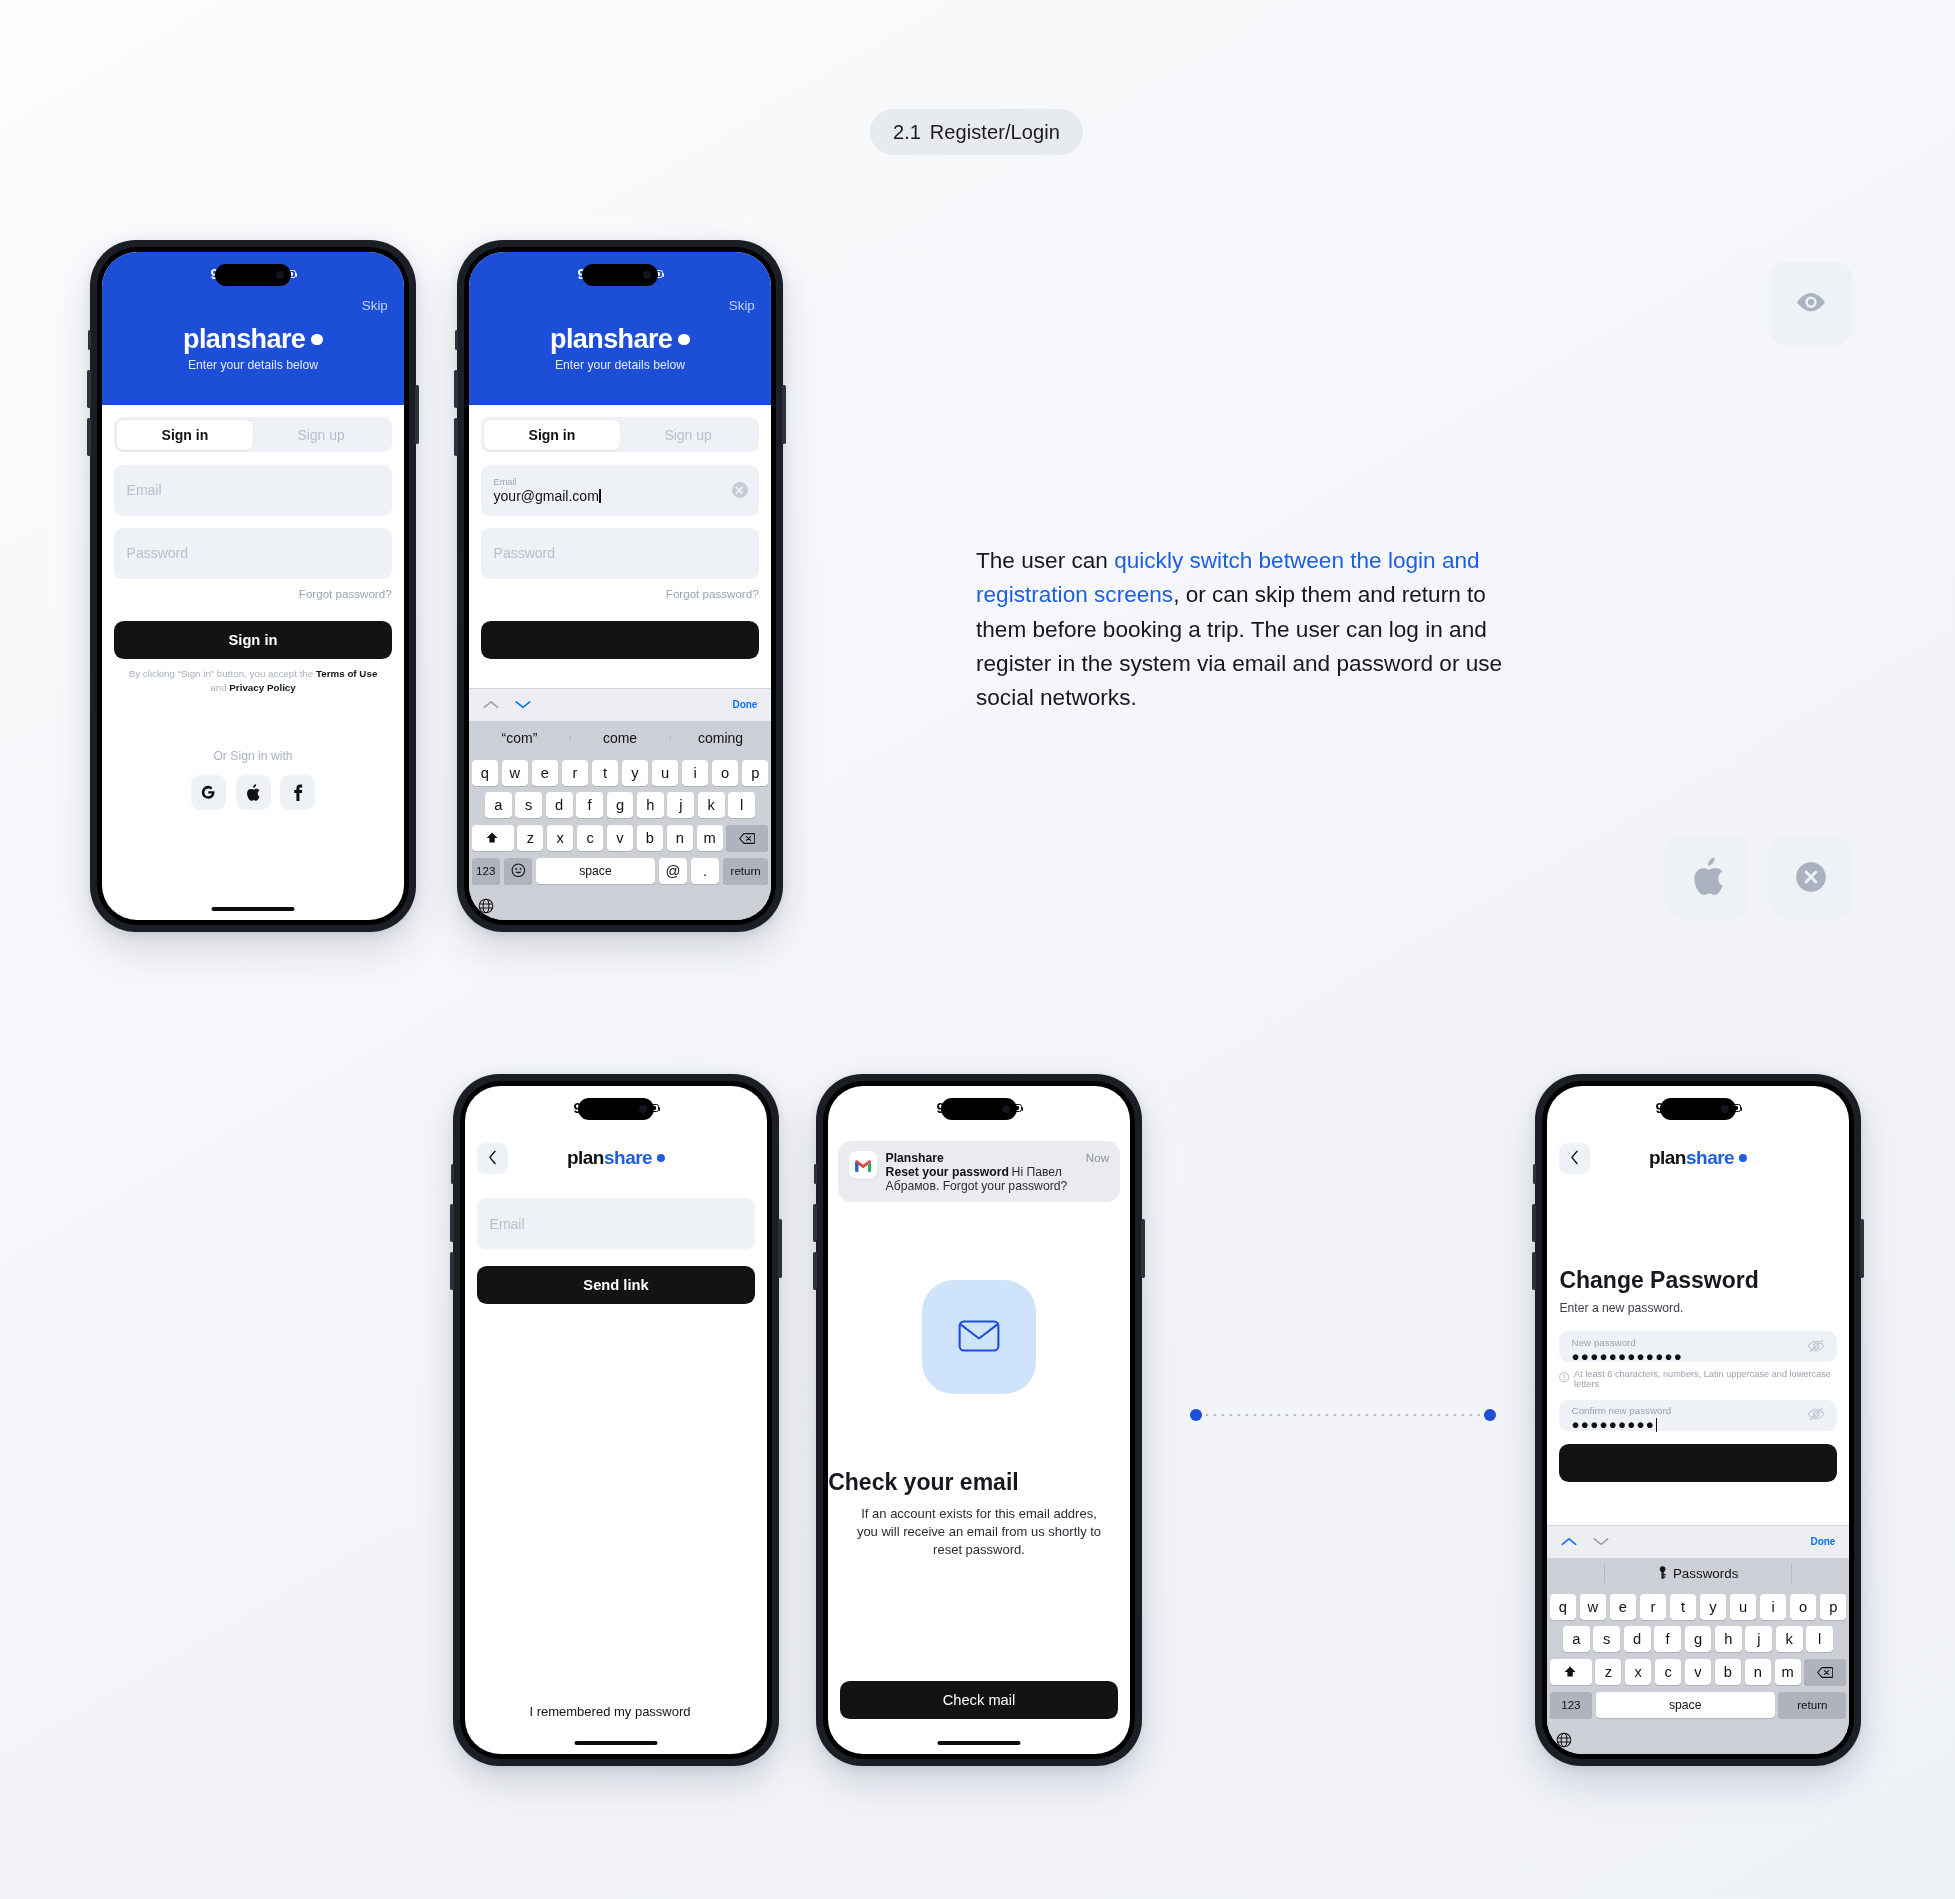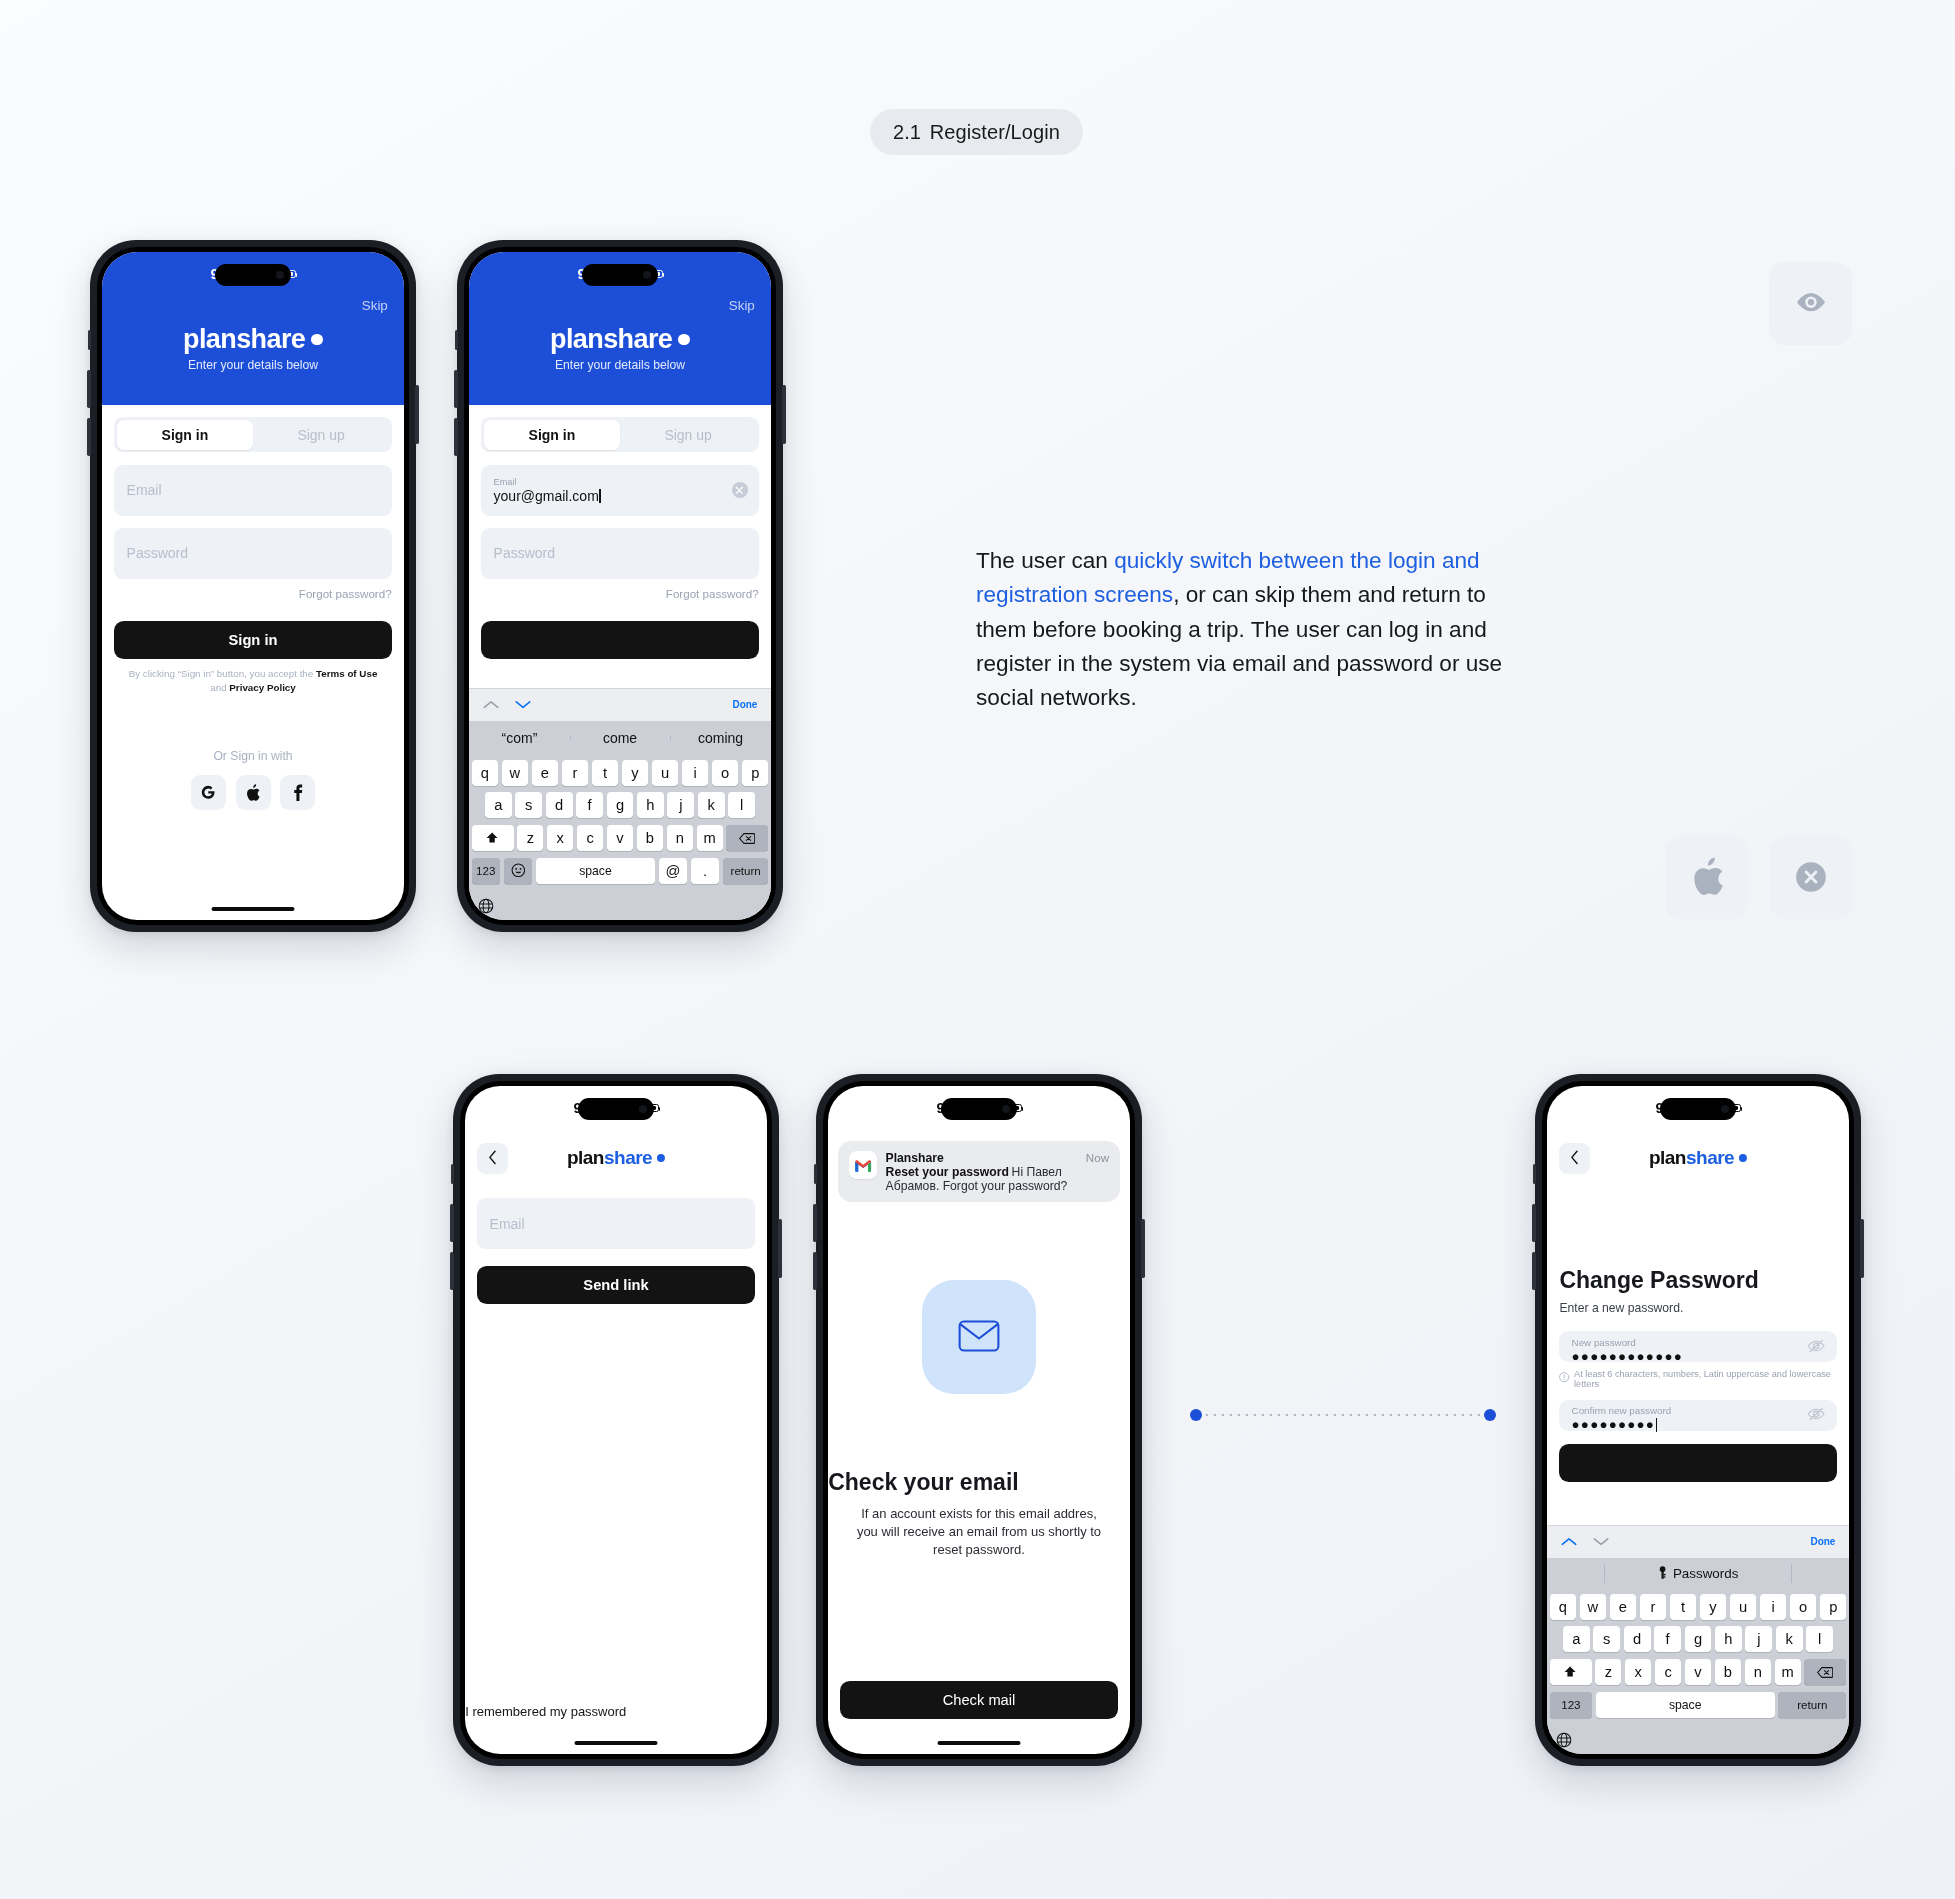--- a/index.html
+++ b/index.html
@@ -187,21 +187,21 @@
   .nav-head { display:flex; align-items:center; padding:0 12.2px; height:46px; position:relative; }
   .back-btn { width:31px; height:31px; border-radius:8.6px; background:#eef1f6;
     display:flex; align-items:center; justify-content:center; }
   .brand-dark {
     position:absolute; left:50%; transform:translateX(-50%);
     display:flex; align-items:center; gap:4.3px; font-size:19px; font-weight:bold; letter-spacing:-0.5px;
   }
   .brand-dark .p1 { color:#111; } .brand-dark .p2 { color:#1d5fe0; }
   .brand-dark .dot { width:8.6px; height:8.6px; border-radius:50%; background:#1d5fe0; }
 
-  .bottom-link { position:absolute; bottom:35px; left:0; right:12px; text-align:left;
+  .bottom-link { position:absolute; bottom:35px; left:0; right:12px; text-align:center;
     font-size:13px; color:#15161a; }
   .bottom-cta { position:absolute; bottom:35px; left:12.2px; right:12.2px; height:38px;
     background:#131314; border-radius:9.8px; display:flex; align-items:center;
     justify-content:center; color:#fff; font-size:14.7px; }
 
   
   .notif {
     margin:8.6px 9.8px 0 9.8px; background:#e9ebef; border-radius:13.4px;
     display:flex; gap:8.6px; padding:9.8px 11px; align-items:flex-start;
   }

